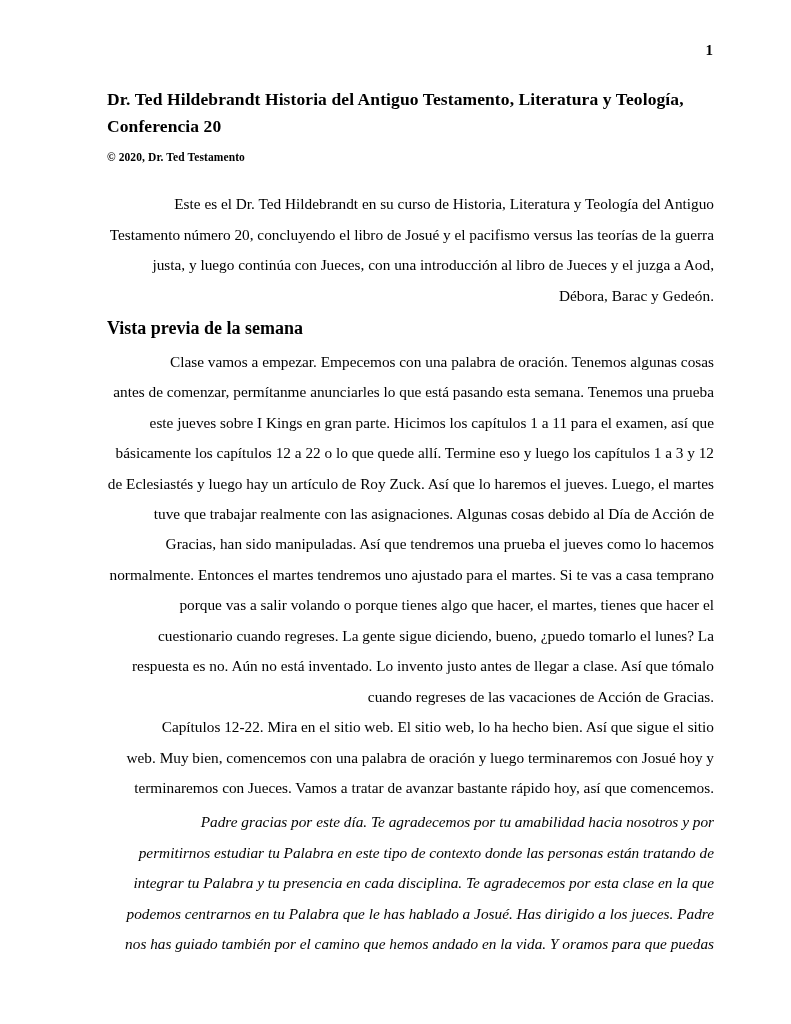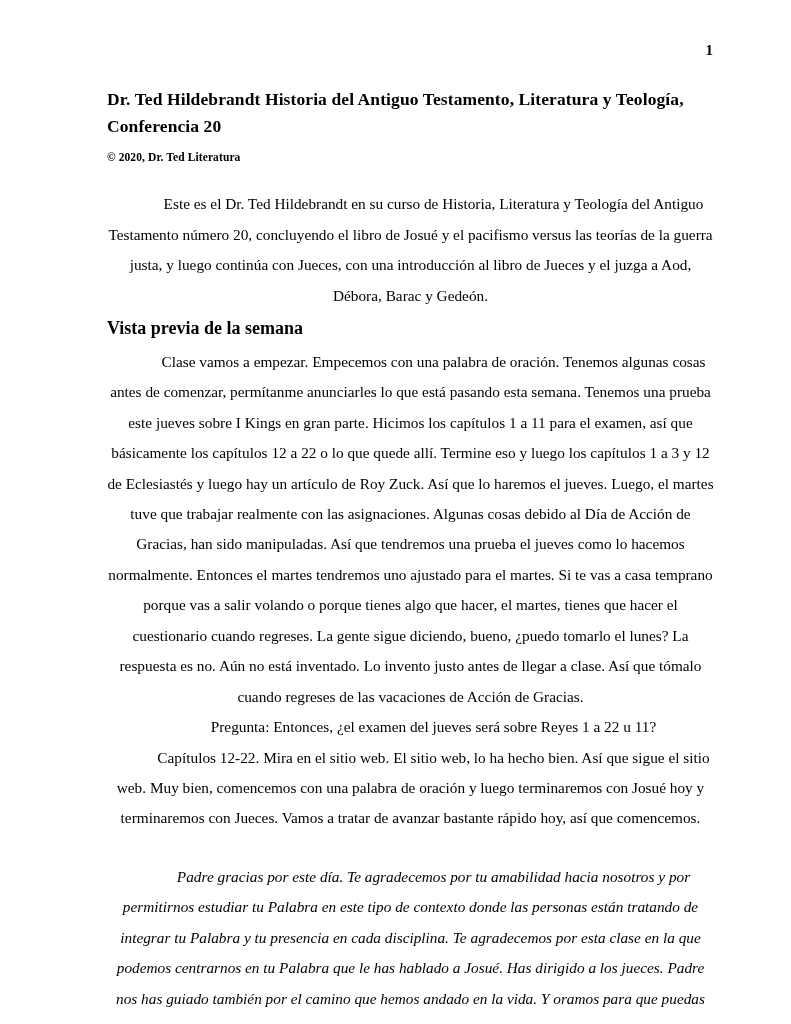--- a/index.html
+++ b/index.html
@@ -47,61 +47,60 @@
     font-weight: bold;
     margin-top: 11px;
     margin-bottom: 0;
     letter-spacing: 0.1px;
   }
   p.body-par {
     font-family: "Liberation Serif", serif;
     font-size: 15.3px;
     line-height: 1.99;
     margin: 0;
-    text-align: center;
+    text-align: right;
   }
   p.first-par {
     margin-top: 26px;
   }
   .indent {
     display: inline-block;
     width: 46px;
   }
   h2.section-head {
     font-family: "Liberation Serif", serif;
     font-size: 18px;
     font-weight: bold;
     line-height: 1.99;
     margin: 0;
   }
   p.prayer {
     font-style: italic;
-    margin-top: 28px;
+    margin-top: 4px;
   }
 </style>
 </head>
 <body>
 
 <div class="page">
 
   <div class="page-number">1</div>
 
   <div class="content">
 
     <h1 class="doc-title">Dr. Ted Hildebrandt Historia del Antiguo Testamento, Literatura y Teología, Conferencia 20</h1>
 
-    <div class="copyright">© 2020, Dr. Ted Literatura</div>
+    <div class="copyright">© 2020, Dr. Ted Testamento</div>
 
     <p class="body-par first-par"><span class="indent"></span><span>Este es el Dr. Ted Hildebrandt en su curso de Historia, Literatura y Teología del Antiguo Testamento número 20, concluyendo el libro de Josué y el pacifismo versus las teorías de la guerra justa, y luego continúa con Jueces, con una introducción al libro de Jueces y el juzga a Aod, Débora, Barac y Gedeón.</span></p>
 
     <h2 class="section-head">Vista previa de la semana</h2>
 
     <p class="body-par"><span class="indent"></span><span>Clase vamos a empezar. Empecemos con una palabra de oración. Tenemos algunas cosas antes de comenzar, permítanme anunciarles lo que está pasando esta semana. Tenemos una prueba este jueves sobre I Kings en gran parte. Hicimos los capítulos 1 a 11 para el examen, así que básicamente los capítulos 12 a 22 o lo que quede allí. Termine eso y luego los capítulos 1 a 3 y 12 de Eclesiastés y luego hay un artículo de Roy Zuck. Así que lo haremos el jueves. Luego, el martes tuve que trabajar realmente con las asignaciones. Algunas cosas debido al Día de Acción de Gracias, han sido manipuladas. Así que tendremos una prueba el jueves como lo hacemos normalmente. Entonces el martes tendremos uno ajustado para el martes. Si te vas a casa temprano porque vas a salir volando o porque tienes algo que hacer, el martes, tienes que hacer el cuestionario cuando regreses. La gente sigue diciendo, bueno, ¿puedo tomarlo el lunes? La respuesta es no. Aún no está inventado. Lo invento justo antes de llegar a clase. Así que tómalo cuando regreses de las vacaciones de Acción de Gracias.</span></p>
 
-    <p class="body-par"><span class="indent"></span><span>Pregunta: Entonces, ¿el examen del jueves será sobre Reyes 1 a 22 u 11?</span></p>
 
     <p class="body-par"><span class="indent"></span><span>Capítulos 12-22. Mira en el sitio web. El sitio web, lo ha hecho bien. Así que sigue el sitio web. Muy bien, comencemos con una palabra de oración y luego terminaremos con Josué hoy y terminaremos con Jueces. Vamos a tratar de avanzar bastante rápido hoy, así que comencemos.</span></p>
 
     <p class="body-par prayer"><span class="indent"></span><span>Padre gracias por este día. Te agradecemos por tu amabilidad hacia nosotros y por permitirnos estudiar tu Palabra en este tipo de contexto donde las personas están tratando de integrar tu Palabra y tu presencia en cada disciplina. Te agradecemos por esta clase en la que podemos centrarnos en tu Palabra que le has hablado a Josué. Has dirigido a los jueces. Padre nos has guiado también por el camino que hemos andado en la vida. Y oramos para que puedas</span></p>
 
   </div>
 
 </div>
 
 </body></html>

